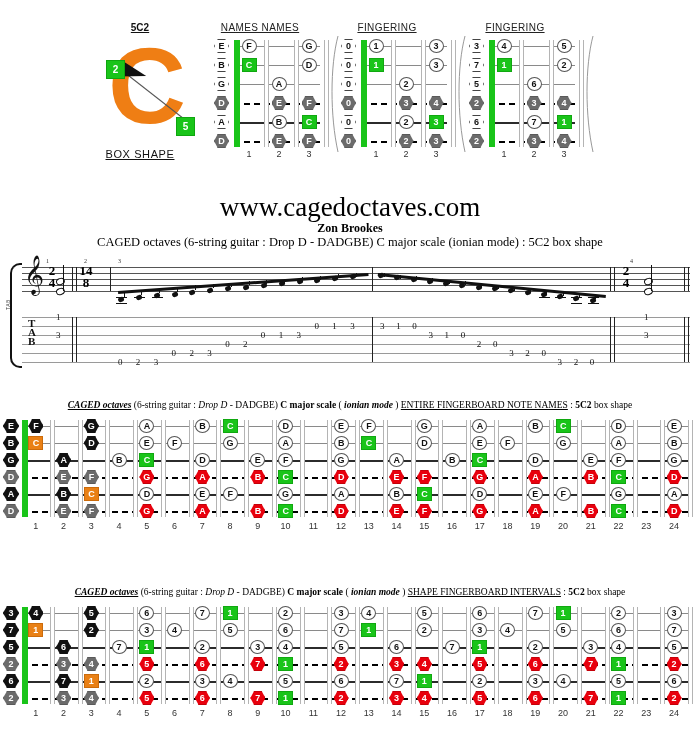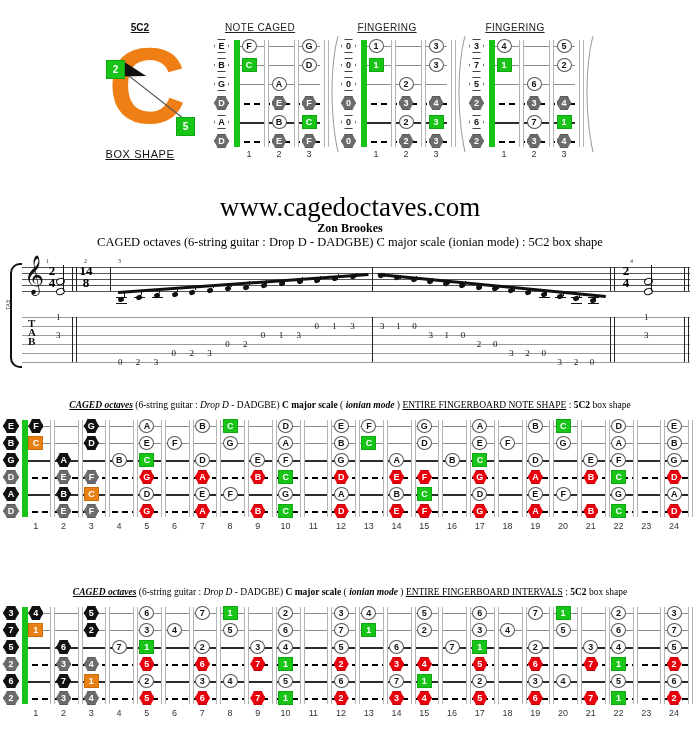--- a/index.html
+++ b/index.html
@@ -92,21 +92,21 @@
   <div id="logoC" style="left:48px;top:10px;">C</div>
   <span class="connector" style="left:62px;top:48px;width:80px;transform:rotate(38deg);"></span>
   <span class="arrowtri" style="left:60px;top:44px;border-left:26px solid #111;border-top:5px solid transparent;border-bottom:11px solid transparent;transform:rotate(22deg);"></span>
   <div class="badge" style="left:46px;top:38px;width:17px;height:17px;">2</div>
   <div class="badge" style="left:116px;top:95px;width:17px;height:17px;">5</div>
   <div id="boxshape" style="left:-20px;top:126px;">BOX SHAPE</div>
 </div>
 
 <div id="mini-wrap">
     <div class="fb" style="left: 206px; top: 38px; width: 122px; height: 118px;">
-      <div class="minihdr" style="left: -4px; top: -16px; width: 116px;">NOTE CAGED</div>
+      <div class="minihdr" style="left: -4px; top: -16px; width: 116px;">NAMES NAMES</div>
       <div class="srow" style="left: 28px; right: 8px; top: 8px;"></div>
       <div class="srow" style="left: 28px; right: 8px; top: 27px;"></div>
       <div class="srow" style="left: 28px; right: 8px; top: 46px;"></div>
       <div class="srow dash" style="left: 28px; right: 8px; top: 65px;"></div>
       <div class="srow thick" style="left: 28px; right: 8px; top: 84px;"></div>
       <div class="srow dash" style="left: 28px; right: 8px; top: 103px;"></div>
       <div class="nut" style="left: 28px; top: 2px; height: 107px;"></div>
       <div class="fwire dbl" style="left: 58px; top: 2px; height: 107px;"></div>
       <div class="fwire dbl" style="left: 88px; top: 2px; height: 107px;"></div>
       <div class="fwire dbl" style="left: 118px; top: 2px; height: 107px;"></div>
@@ -356,21 +356,21 @@
     <div class="tabnum" style="left: 509.143px; top: 93px;">3</div>
     <div class="tabnum" style="left: 525.286px; top: 93px;">2</div>
     <div class="tabnum" style="left: 541.429px; top: 93px;">0</div>
     <div class="tabnum" style="left: 557.571px; top: 102px;">3</div>
     <div class="tabnum" style="left: 573.714px; top: 102px;">2</div>
     <div class="tabnum" style="left: 589.857px; top: 102px;">0</div>
     <div class="tabnum" style="left: 644px; top: 57px;">1</div>
     <div class="tabnum" style="left: 644px; top: 75px;">3</div>
   </div>
 
-<div class="bdhdr" style="top:400px;" id="hdr-names"><b style="text-decoration: underline; font-style: italic;">CAGED octaves</b> <span>(6-string guitar : </span> <i>Drop D</i> <span> - DADGBE)</span> <b>C major scale</b> <span>(</span> <b style="font-style: italic;">ionian mode</b> <span>)</span> <u>ENTIRE FINGERBOARD NOTE SHAPE</u> <span> : </span> <b>5C2</b> <span> box shape</span> </div>
+<div class="bdhdr" style="top:400px;" id="hdr-names"><b style="text-decoration: underline; font-style: italic;">CAGED octaves</b> <span>(6-string guitar : </span> <i>Drop D</i> <span> - DADGBE)</span> <b>C major scale</b> <span>(</span> <b style="font-style: italic;">ionian mode</b> <span>)</span> <u>ENTIRE FINGERBOARD NOTE NAMES</u> <span> : </span> <b>5C2</b> <span> box shape</span> </div>
 <div id="board-names" class="fb" style="left:0;top:420px;width:700px;height:125px;">
     <div class="srow" style="left: 22px; width: 666px; top: 6px;"></div>
     <div class="srow" style="left: 22px; width: 666px; top: 23px;"></div>
     <div class="srow thick" style="left: 22px; width: 666px; top: 40px;"></div>
     <div class="srow dash" style="left: 22px; width: 666px; top: 57px;"></div>
     <div class="srow thick" style="left: 22px; width: 666px; top: 74px;"></div>
     <div class="srow dash" style="left: 22px; width: 666px; top: 91px;"></div>
     <div class="nut" style="left: 22px; top: 0px; height: 97px;"></div>
     <div class="fwire dbl" style="left: 49.75px; top: 0px; height: 97px;"></div>
     <div class="fwire dbl" style="left: 77.5px; top: 0px; height: 97px;"></div>
@@ -505,21 +505,21 @@
     <div class="fretnum" style="left: 466px; top: 101px; width: 27.75px;">17</div>
     <div class="fretnum" style="left: 493.75px; top: 101px; width: 27.75px;">18</div>
     <div class="fretnum" style="left: 521.5px; top: 101px; width: 27.75px;">19</div>
     <div class="fretnum" style="left: 549.25px; top: 101px; width: 27.75px;">20</div>
     <div class="fretnum" style="left: 577px; top: 101px; width: 27.75px;">21</div>
     <div class="fretnum" style="left: 604.75px; top: 101px; width: 27.75px;">22</div>
     <div class="fretnum" style="left: 632.5px; top: 101px; width: 27.75px;">23</div>
     <div class="fretnum" style="left: 660.25px; top: 101px; width: 27.75px;">24</div>
   </div>
 
-<div class="bdhdr" style="top:587px;" id="hdr-ivals"><b style="text-decoration: underline; font-style: italic;">CAGED octaves</b> <span>(6-string guitar : </span> <i>Drop D</i> <span> - DADGBE)</span> <b>C major scale</b> <span>(</span> <b style="font-style: italic;">ionian mode</b> <span>)</span> <u>ENTIRE FINGERBOARD INTERVALS</u> <span> : </span> <b>5C2</b> <span> box shape</span> </div>
+<div class="bdhdr" style="top:587px;" id="hdr-ivals"><b style="text-decoration: underline; font-style: italic;">CAGED octaves</b> <span>(6-string guitar : </span> <i>Drop D</i> <span> - DADGBE)</span> <b>C major scale</b> <span>(</span> <b style="font-style: italic;">ionian mode</b> <span>)</span> <u>SHAPE FINGERBOARD INTERVALS</u> <span> : </span> <b>5C2</b> <span> box shape</span> </div>
 <div id="board-ivals" class="fb" style="left:0;top:607px;width:700px;height:125px;">
     <div class="srow" style="left: 22px; width: 666px; top: 6px;"></div>
     <div class="srow" style="left: 22px; width: 666px; top: 23px;"></div>
     <div class="srow thick" style="left: 22px; width: 666px; top: 40px;"></div>
     <div class="srow dash" style="left: 22px; width: 666px; top: 57px;"></div>
     <div class="srow thick" style="left: 22px; width: 666px; top: 74px;"></div>
     <div class="srow dash" style="left: 22px; width: 666px; top: 91px;"></div>
     <div class="nut" style="left: 22px; top: 0px; height: 97px;"></div>
     <div class="fwire dbl" style="left: 49.75px; top: 0px; height: 97px;"></div>
     <div class="fwire dbl" style="left: 77.5px; top: 0px; height: 97px;"></div>

